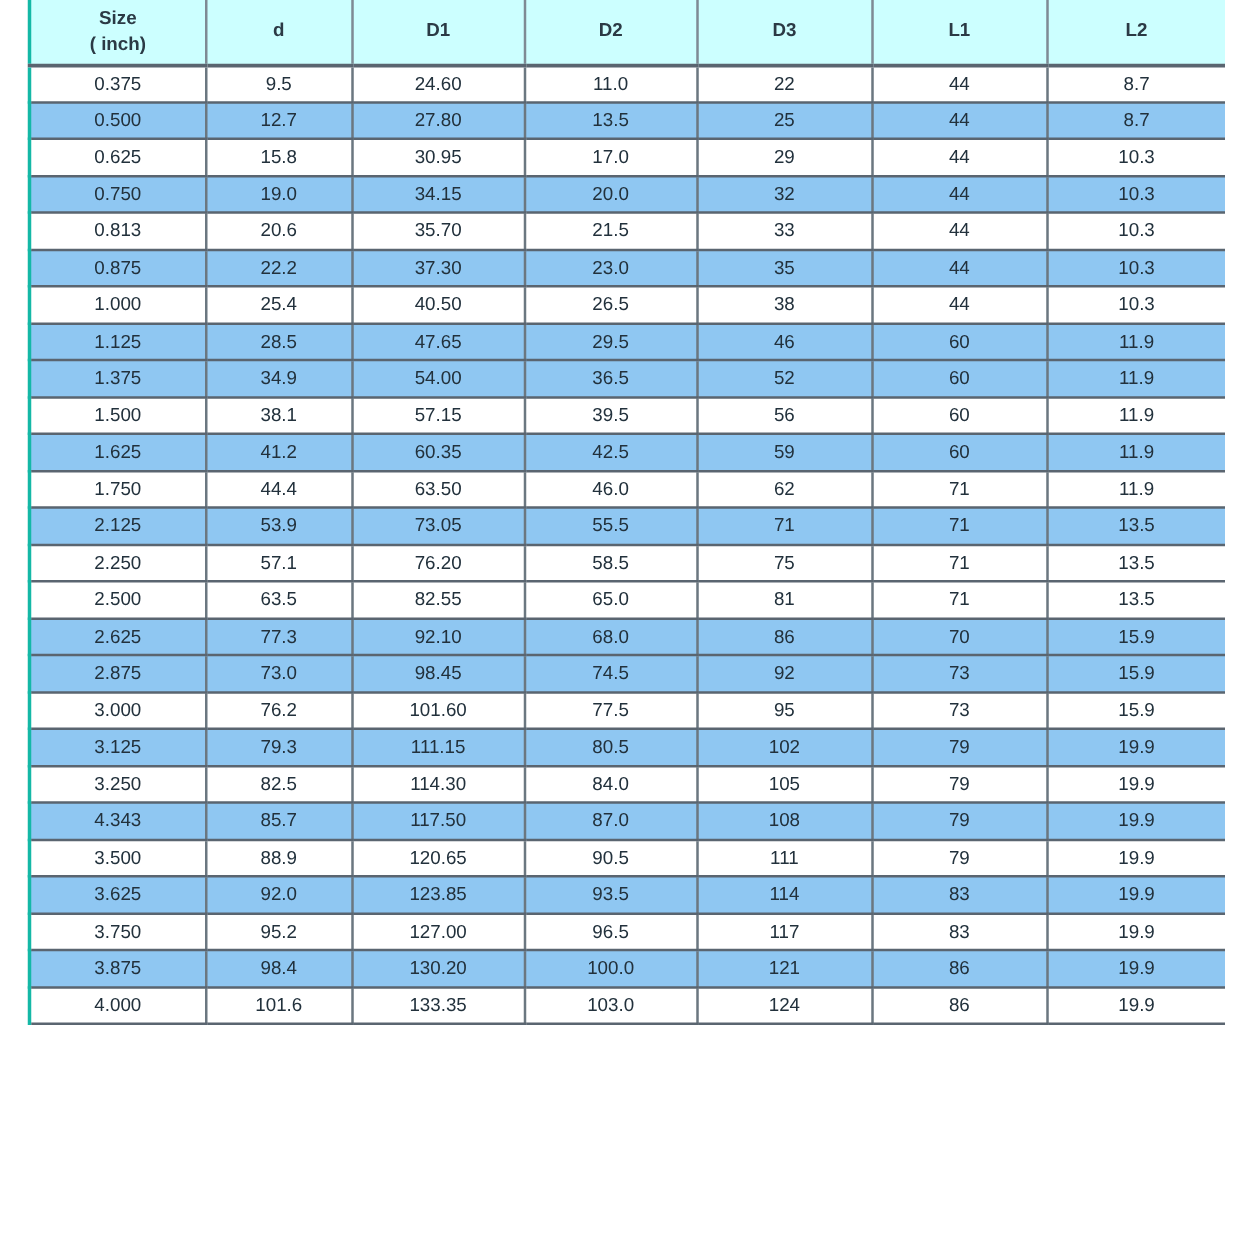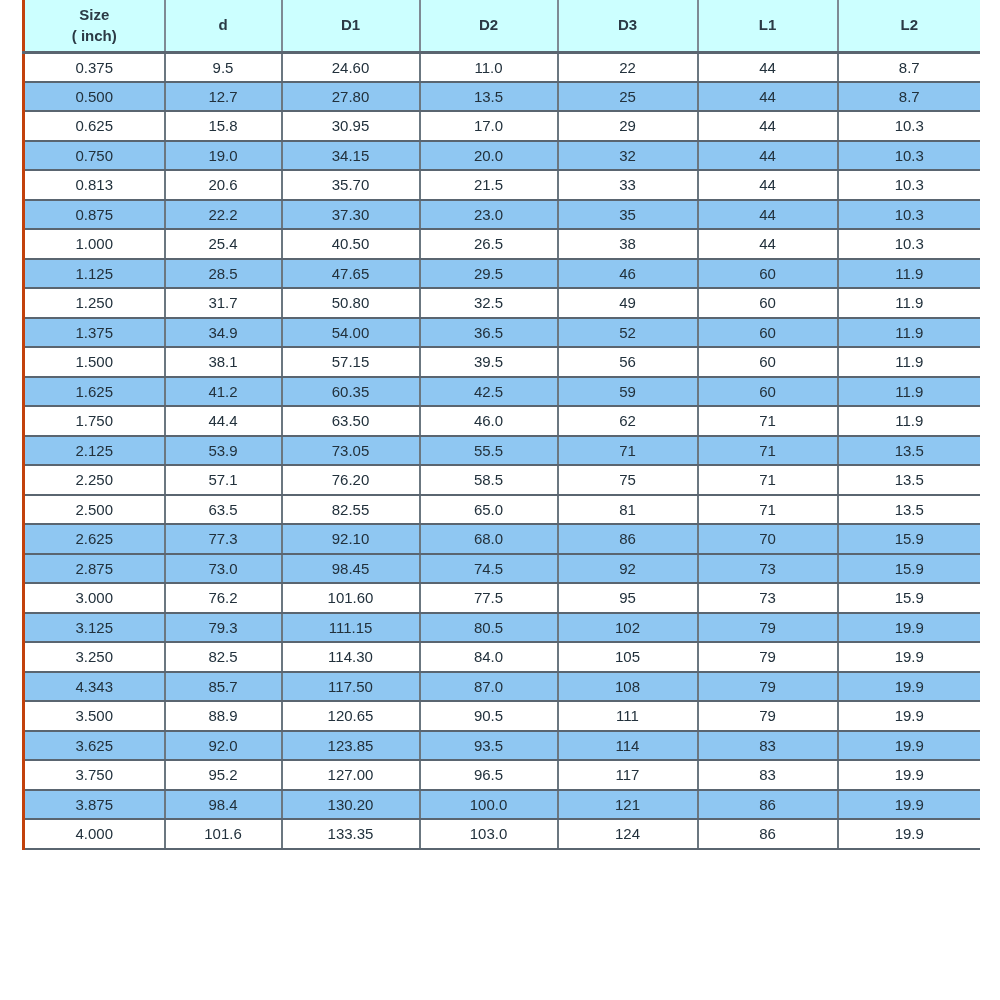--- a/index.html
+++ b/index.html
@@ -18,21 +18,21 @@
     left: 22px;
     top: 0px;
     width: 958px;
     height: 1000px;
     overflow: hidden;
   }
   table.spec-table {
     border-collapse: collapse;
     table-layout: fixed;
     width: 958px;
-    border-left: 3px solid #c2410c;
+    border-left: 3px solid #14b8a6;
     border-right: 3px solid #5a6570;
   }
   table.spec-table col.c-size  { width: 141px; }
   table.spec-table col.c-d     { width: 117px; }
   table.spec-table col.c-d1    { width: 138px; }
   table.spec-table col.c-d2    { width: 138px; }
   table.spec-table col.c-d3    { width: 140px; }
   table.spec-table col.c-l1    { width: 140px; }
   table.spec-table col.c-l2    { width: 144px; }
 
@@ -175,29 +175,20 @@
         </tr>
         <tr class="row-even">
           <td class="data-cell">1.125</td>
           <td class="data-cell">28.5</td>
           <td class="data-cell">47.65</td>
           <td class="data-cell">29.5</td>
           <td class="data-cell">46</td>
           <td class="data-cell">60</td>
           <td class="data-cell">11.9</td>
         </tr>
-        <tr class="row-odd">
-          <td class="data-cell">1.250</td>
-          <td class="data-cell">31.7</td>
-          <td class="data-cell">50.80</td>
-          <td class="data-cell">32.5</td>
-          <td class="data-cell">49</td>
-          <td class="data-cell">60</td>
-          <td class="data-cell">11.9</td>
-        </tr>
         <tr class="row-even">
           <td class="data-cell">1.375</td>
           <td class="data-cell">34.9</td>
           <td class="data-cell">54.00</td>
           <td class="data-cell">36.5</td>
           <td class="data-cell">52</td>
           <td class="data-cell">60</td>
           <td class="data-cell">11.9</td>
         </tr>
         <tr class="row-odd">

